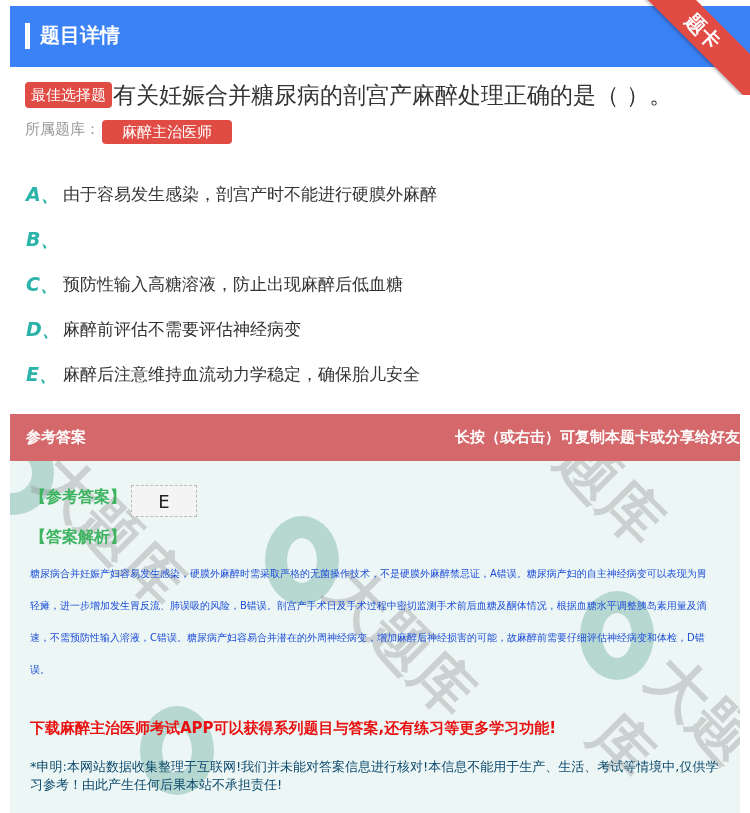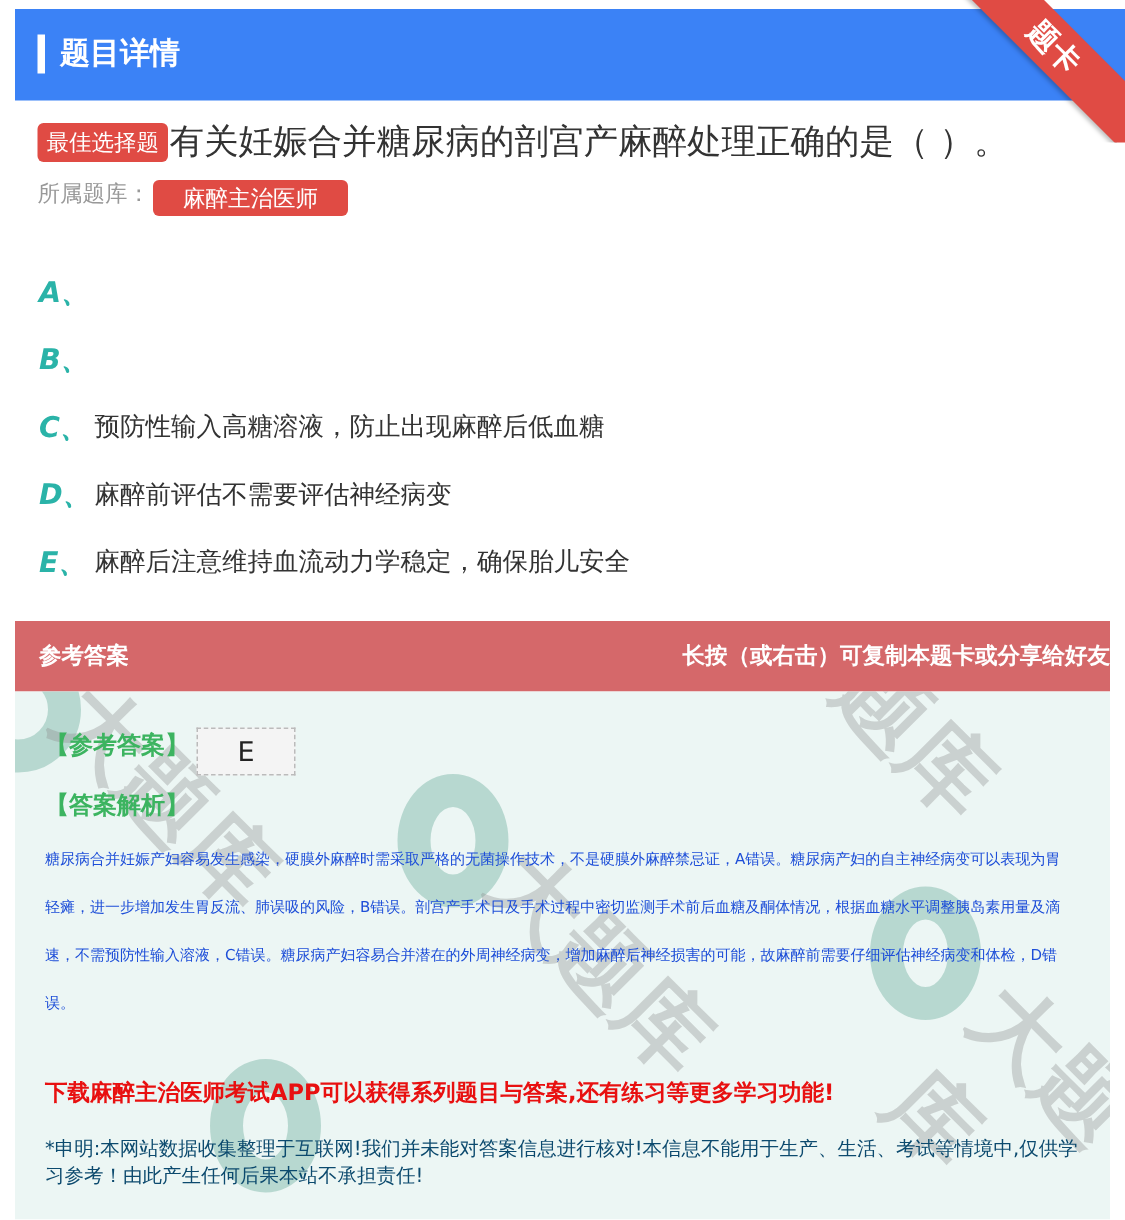--- a/index.html
+++ b/index.html
@@ -78,20 +78,21 @@
   <span class="question-text">有关妊娠合并糖尿病的剖宫产麻醉处理正确的是（ ）。</span>
 </div>
 <div class="bank-row">
   <span class="bank-label">所属题库：</span>
   <span class="bank-badge">麻醉主治医师</span>
 </div>
 
 <div class="options">
   <div class="option">
     <span class="option-letter">A、</span>
+    <span class="option-text">由于容易发生感染，剖宫产时不能进行硬膜外麻醉</span>
   </div>
   <div class="option">
     <span class="option-letter">B、</span>
   </div>
   <div class="option">
     <span class="option-letter">C、</span>
     <span class="option-text">预防性输入高糖溶液，防止出现麻醉后低血糖</span>
   </div>
   <div class="option">
     <span class="option-letter">D、</span>

